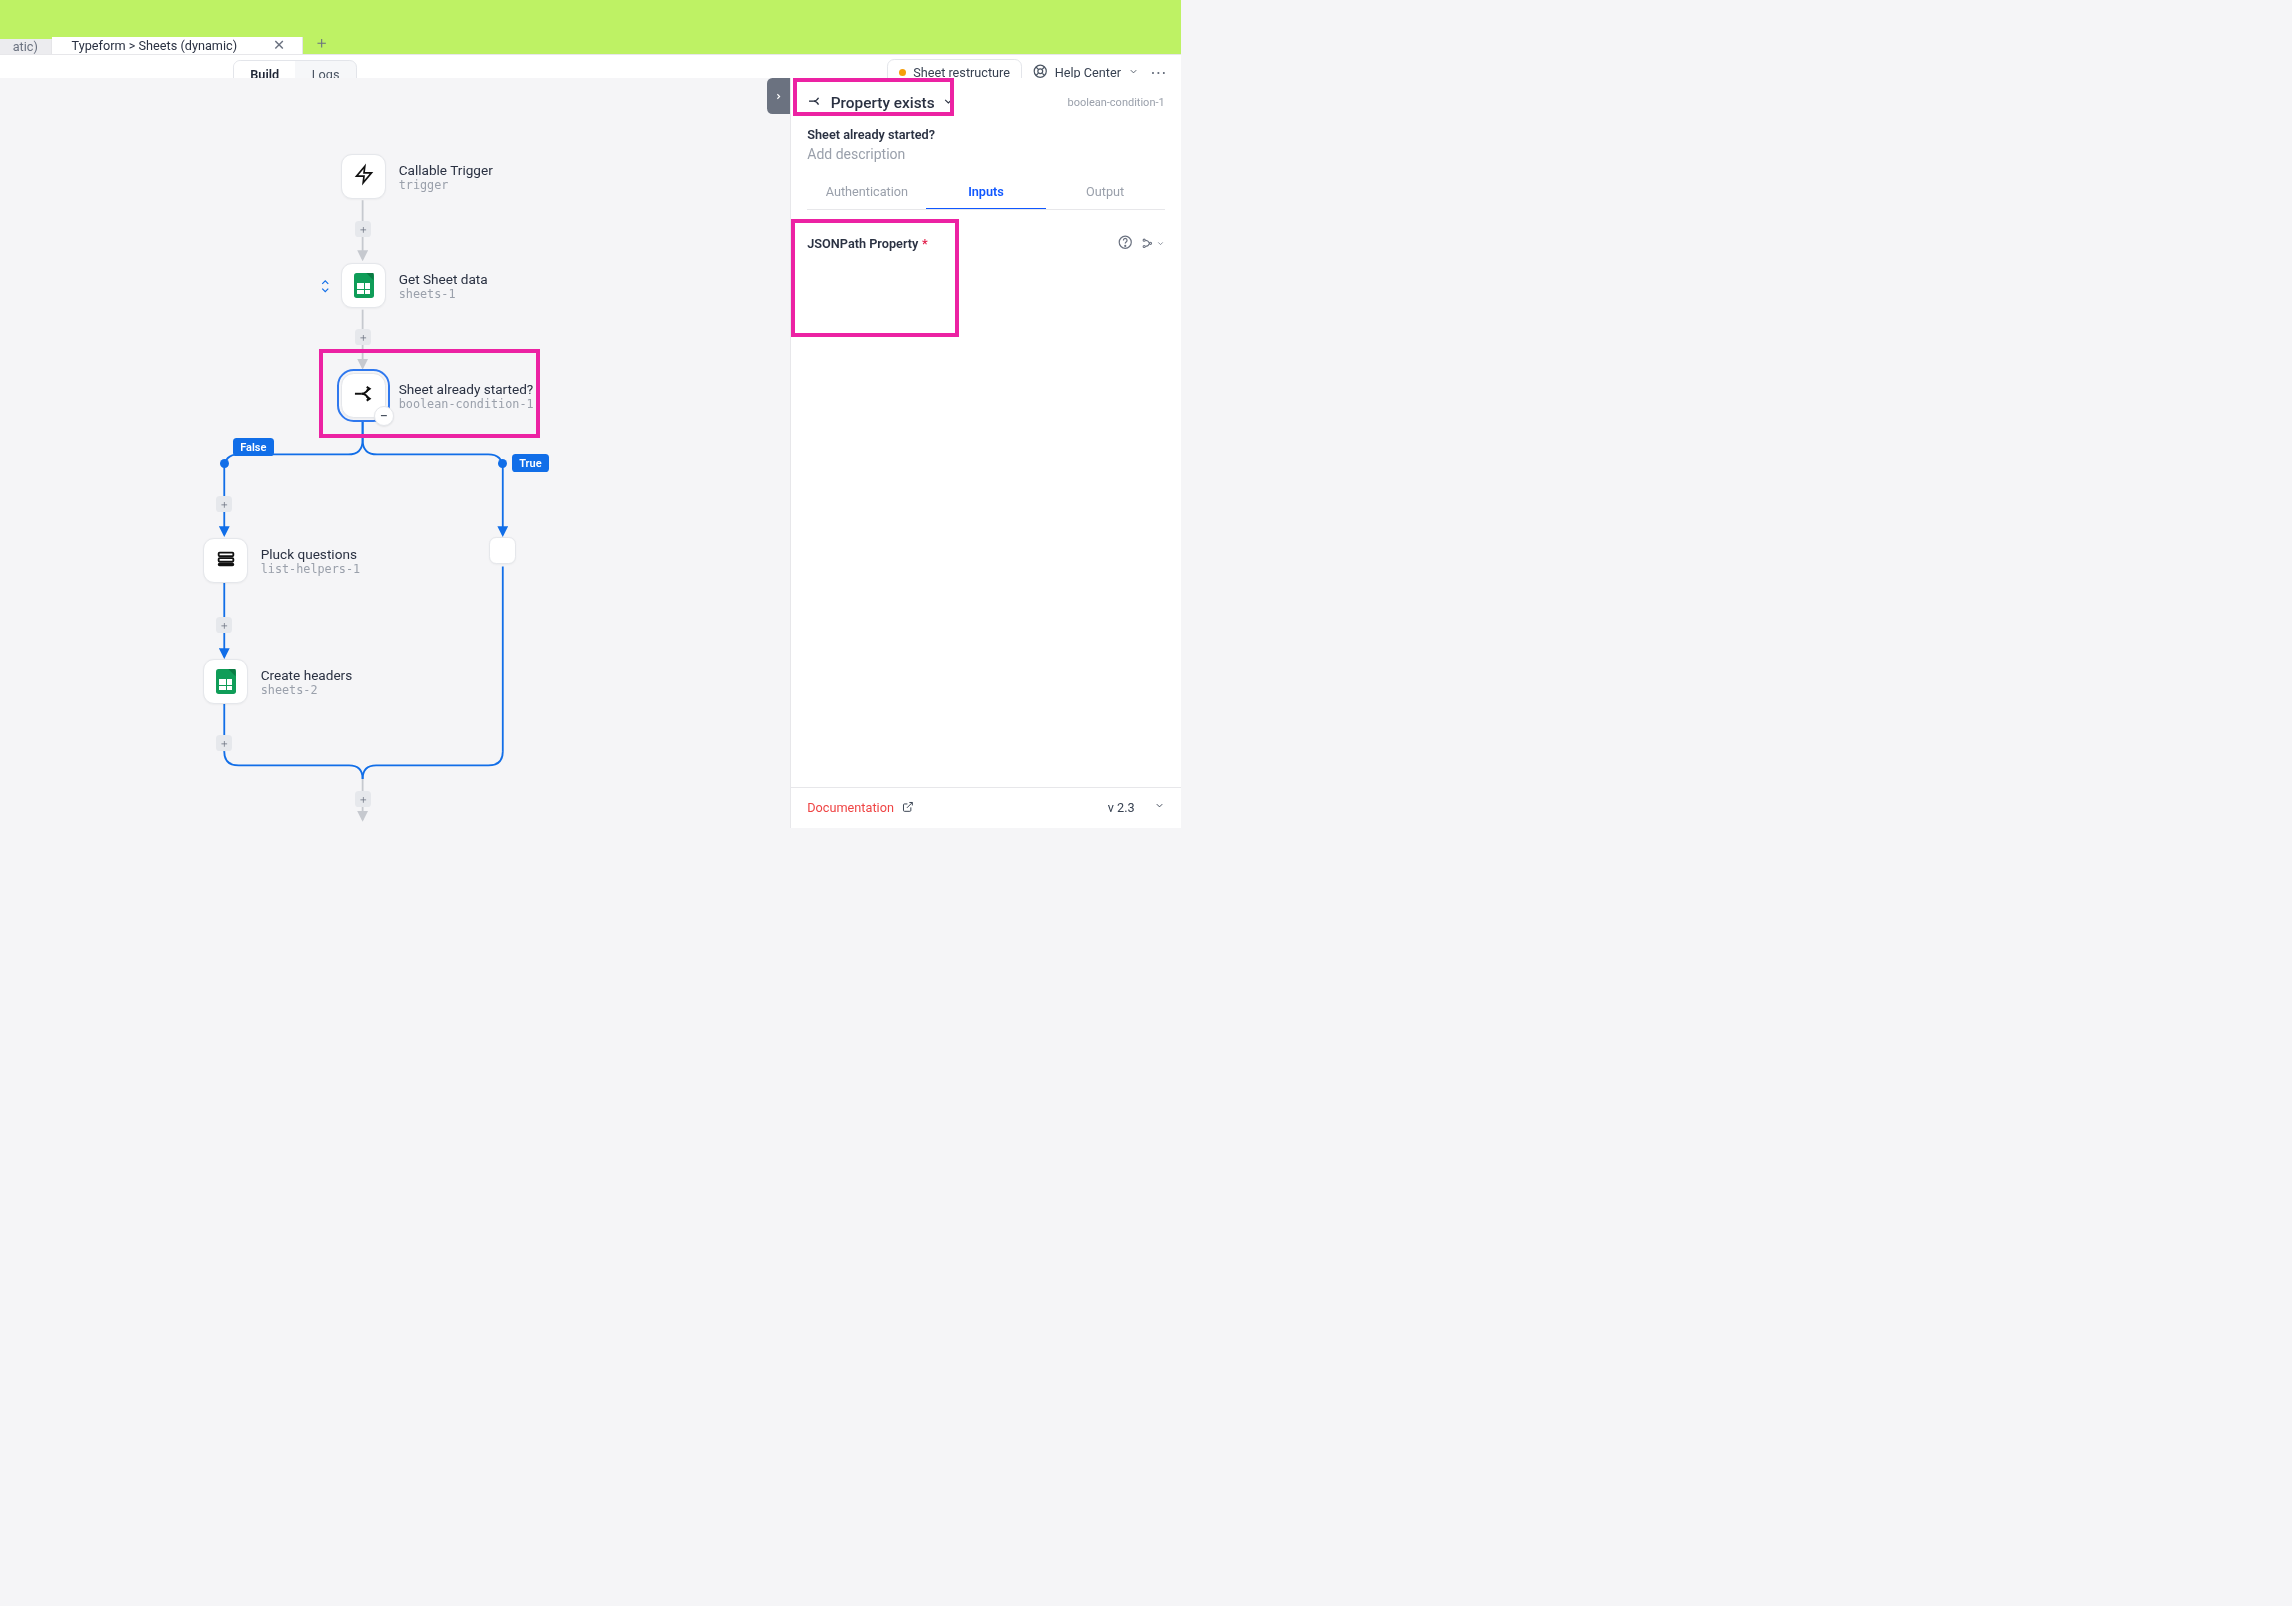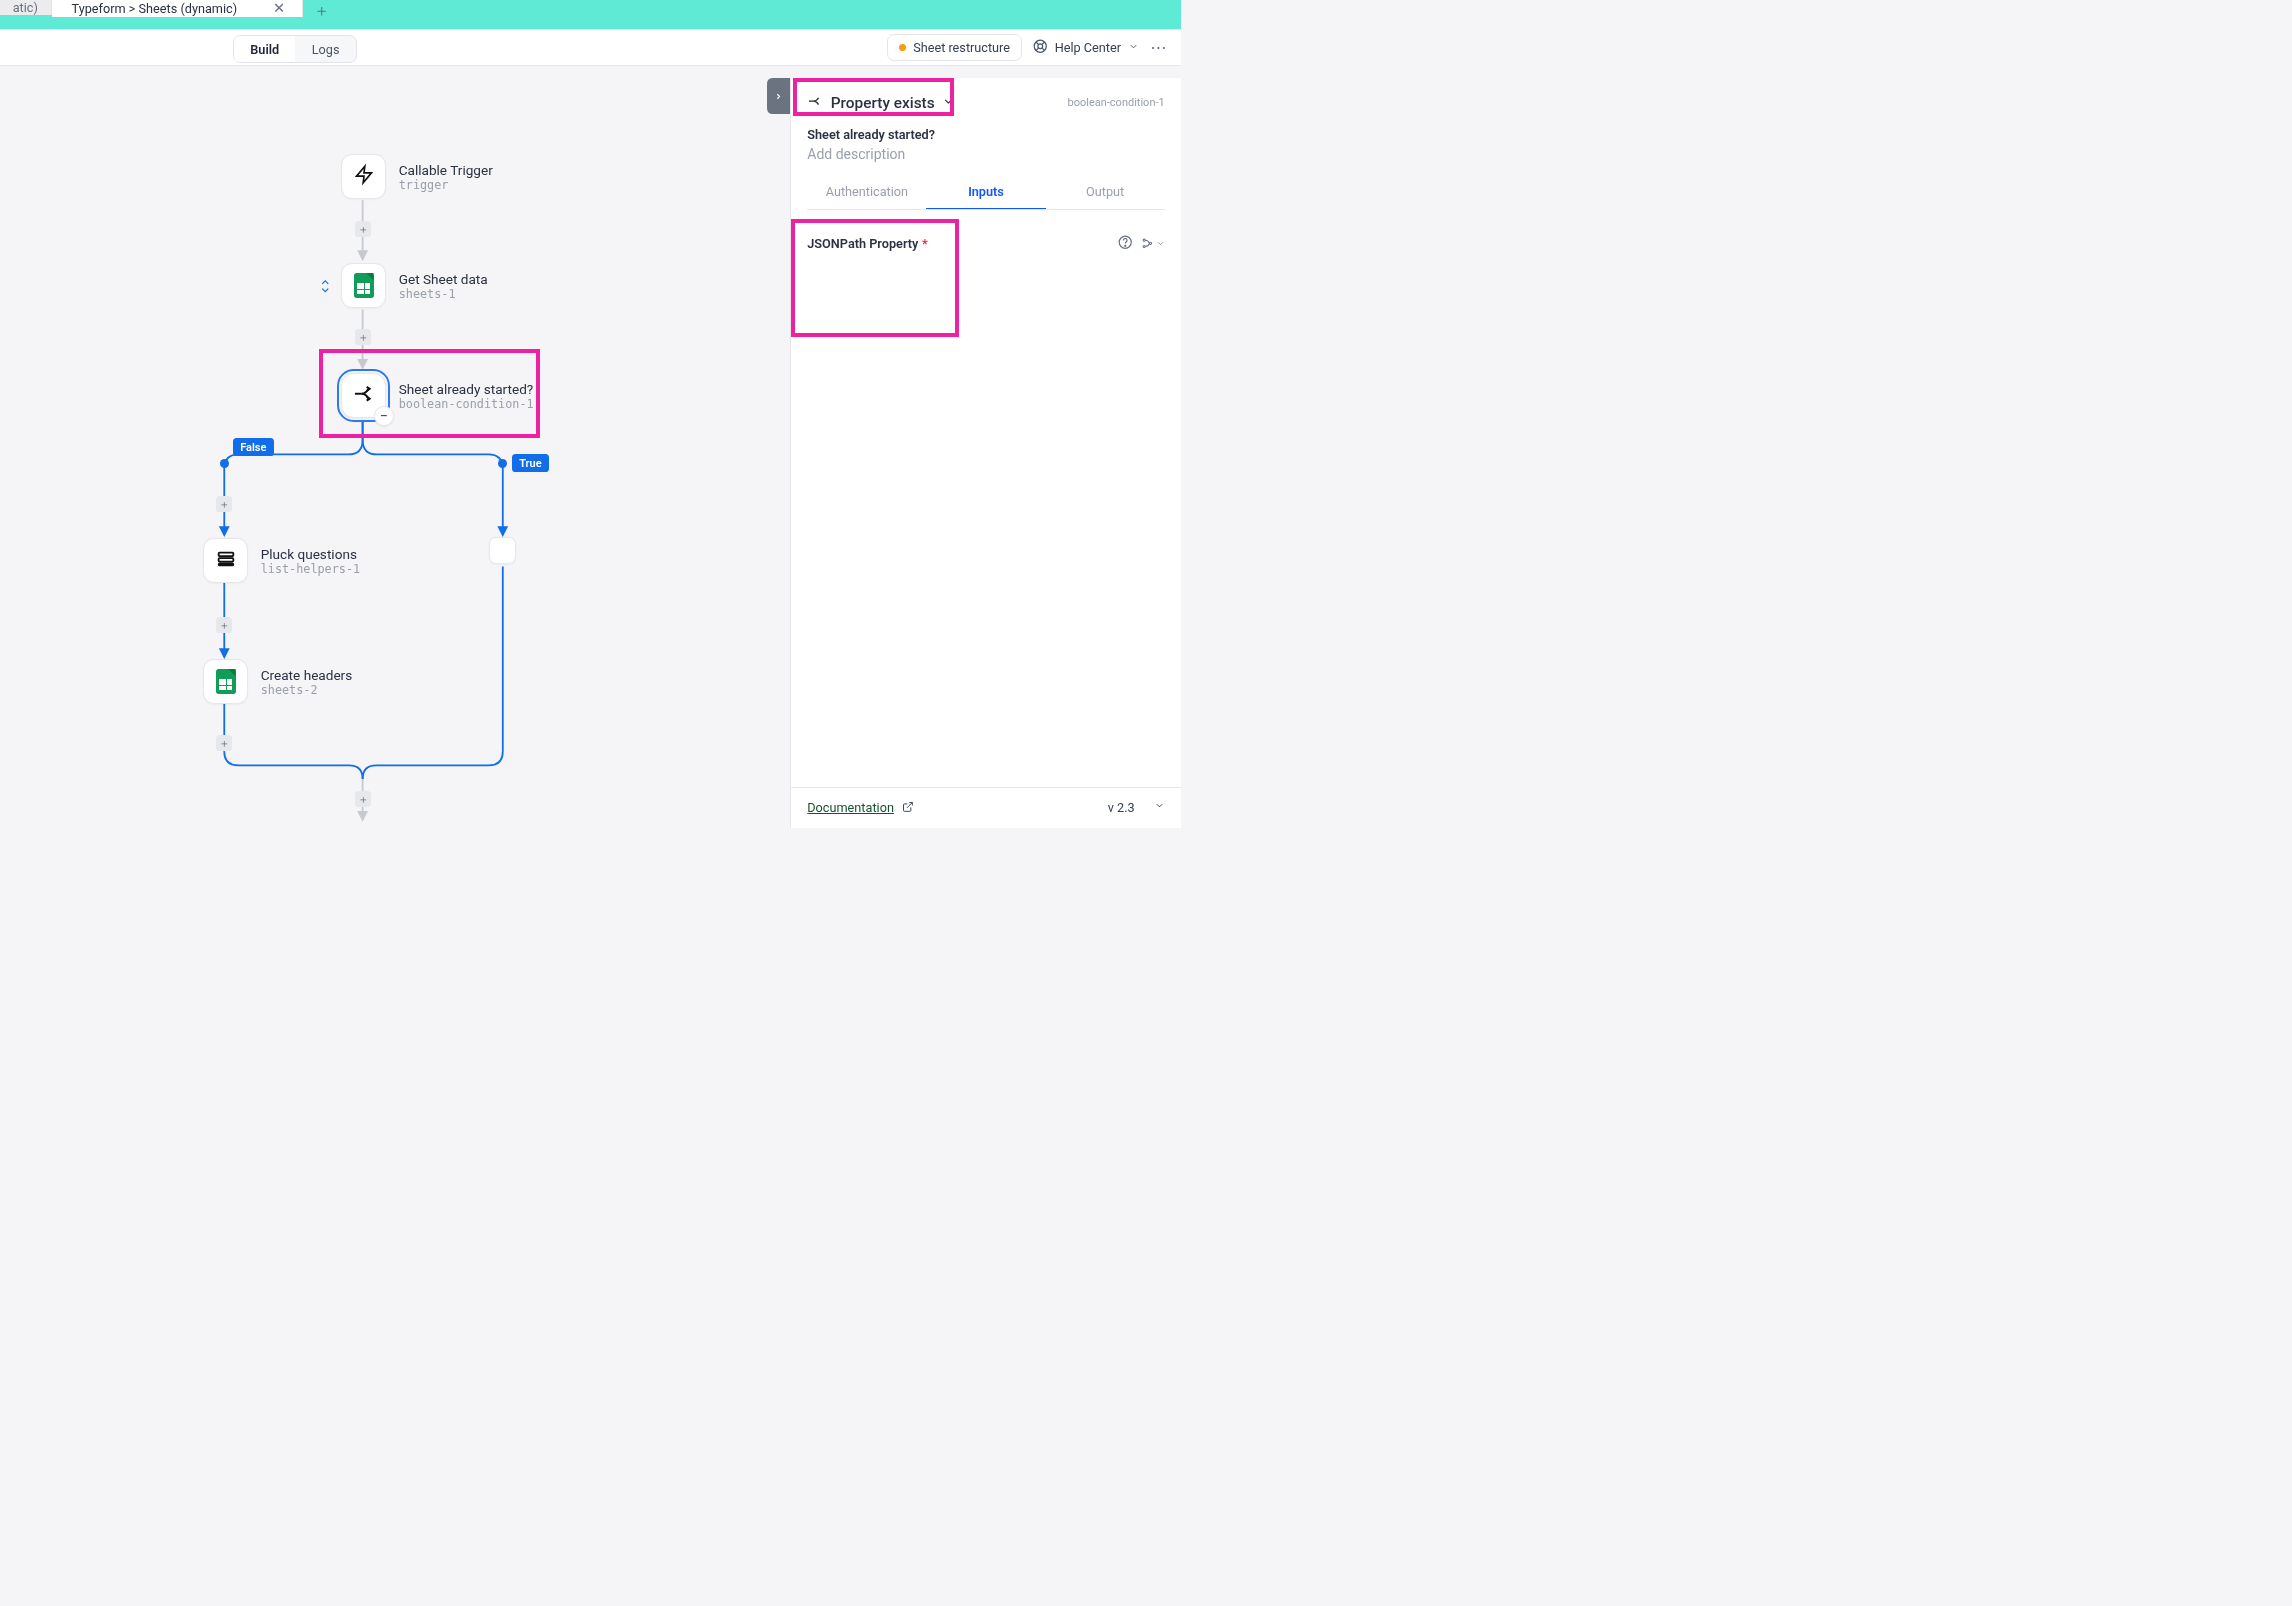--- a/index.html
+++ b/index.html
@@ -9,25 +9,25 @@
     width: 1181px;
     height: 828px;
     overflow: hidden;
     position: relative;
     color: #2a3142;
   }
   .mono { font-family: ui-monospace, "SF Mono", Menlo, Consolas, monospace; }
 
   
   .tabstrip {
-    height: 30px;
-    background: #5eead4;
+    height: 55px;
+    background: #bef264;
     border-bottom: 0.9px solid #e7e7ea;
     display: flex;
-    align-items: flex-start;
+    align-items: flex-end;
   }
   .tabstrip .tab-trunc {
     display:flex; align-items:center;
     padding: 0 12.7px;
     color:#6b7280;
     font-size:12.7px;
     border-right:0.9px solid #e5e5e8;
     background:#ececef;
   }
   .tabstrip .tab {
@@ -238,21 +238,21 @@
   .jsonpath-row .val-title { font-size:12.7px; font-weight:600; color:#2a3142; }
   .jsonpath-row .val-path { font-size:11.8px; color:#9aa0ab; }
 
   .insp-footer {
     margin-top:auto;
     display:flex; justify-content:space-between; align-items:center;
     padding:12.7px 16.3px;
     border-top:0.9px solid #e7e7ea;
     font-size:12.7px; color:#374151;
   }
-  .insp-footer a { color:#14532d; text-decoration:underline; }
+  .insp-footer a { color:#ef4444; }
   .ver { display:flex; align-items:flex-start; gap:19px; }
 
 </style>
 </head>
 <body>
 
 <div class="tabstrip">
   <div class="tab-trunc">
     <span>atic)</span>
   </div>

